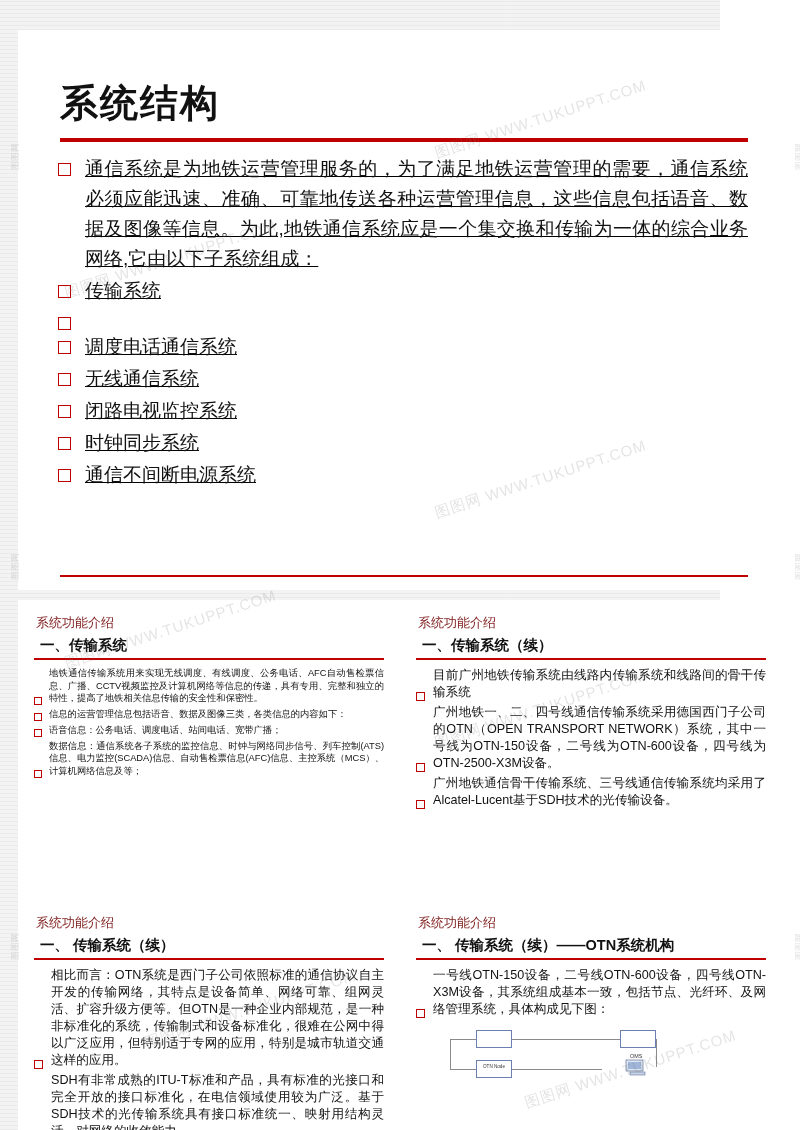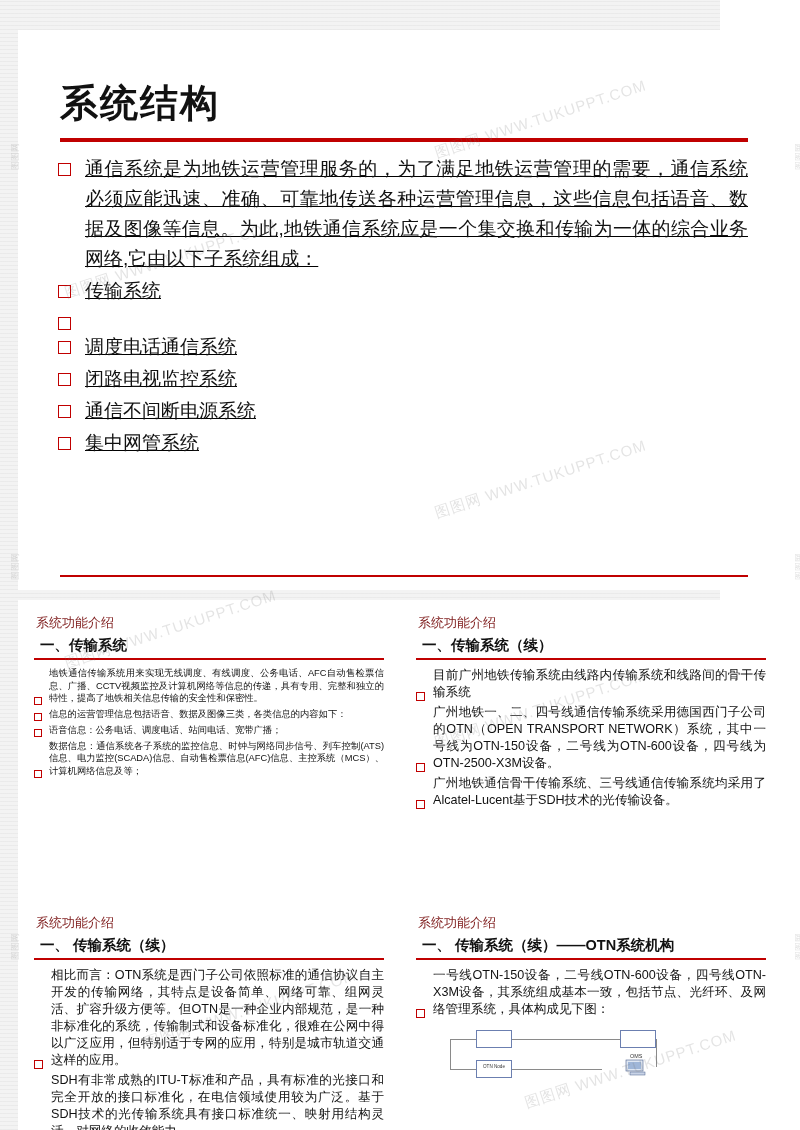--- a/index.html
+++ b/index.html
@@ -246,29 +246,33 @@
       </div>
       <div class="bullet">
         <div class="sq"></div>
       </div>
       <div class="bullet">
         <div class="sq"></div>
         <div class="bullet-text">调度电话通信系统</div>
       </div>
       <div class="bullet">
         <div class="sq"></div>
+        <div class="bullet-text">无线通信系统</div>
+      </div>
+      <div class="bullet">
+        <div class="sq"></div>
         <div class="bullet-text">闭路电视监控系统</div>
       </div>
       <div class="bullet">
         <div class="sq"></div>
+        <div class="bullet-text">时钟同步系统</div>
+      </div>
+      <div class="bullet">
+        <div class="sq"></div>
         <div class="bullet-text">通信不间断电源系统</div>
-      </div>
-      <div class="bullet">
-        <div class="sq"></div>
-        <div class="bullet-text">集中网管系统</div>
       </div>
     </div>
 
     <div class="bottom-rule"></div>
   </div>
 
   <div class="grid">
 
     <div class="mini m1">
       <div class="hdr">系统功能介绍</div>

